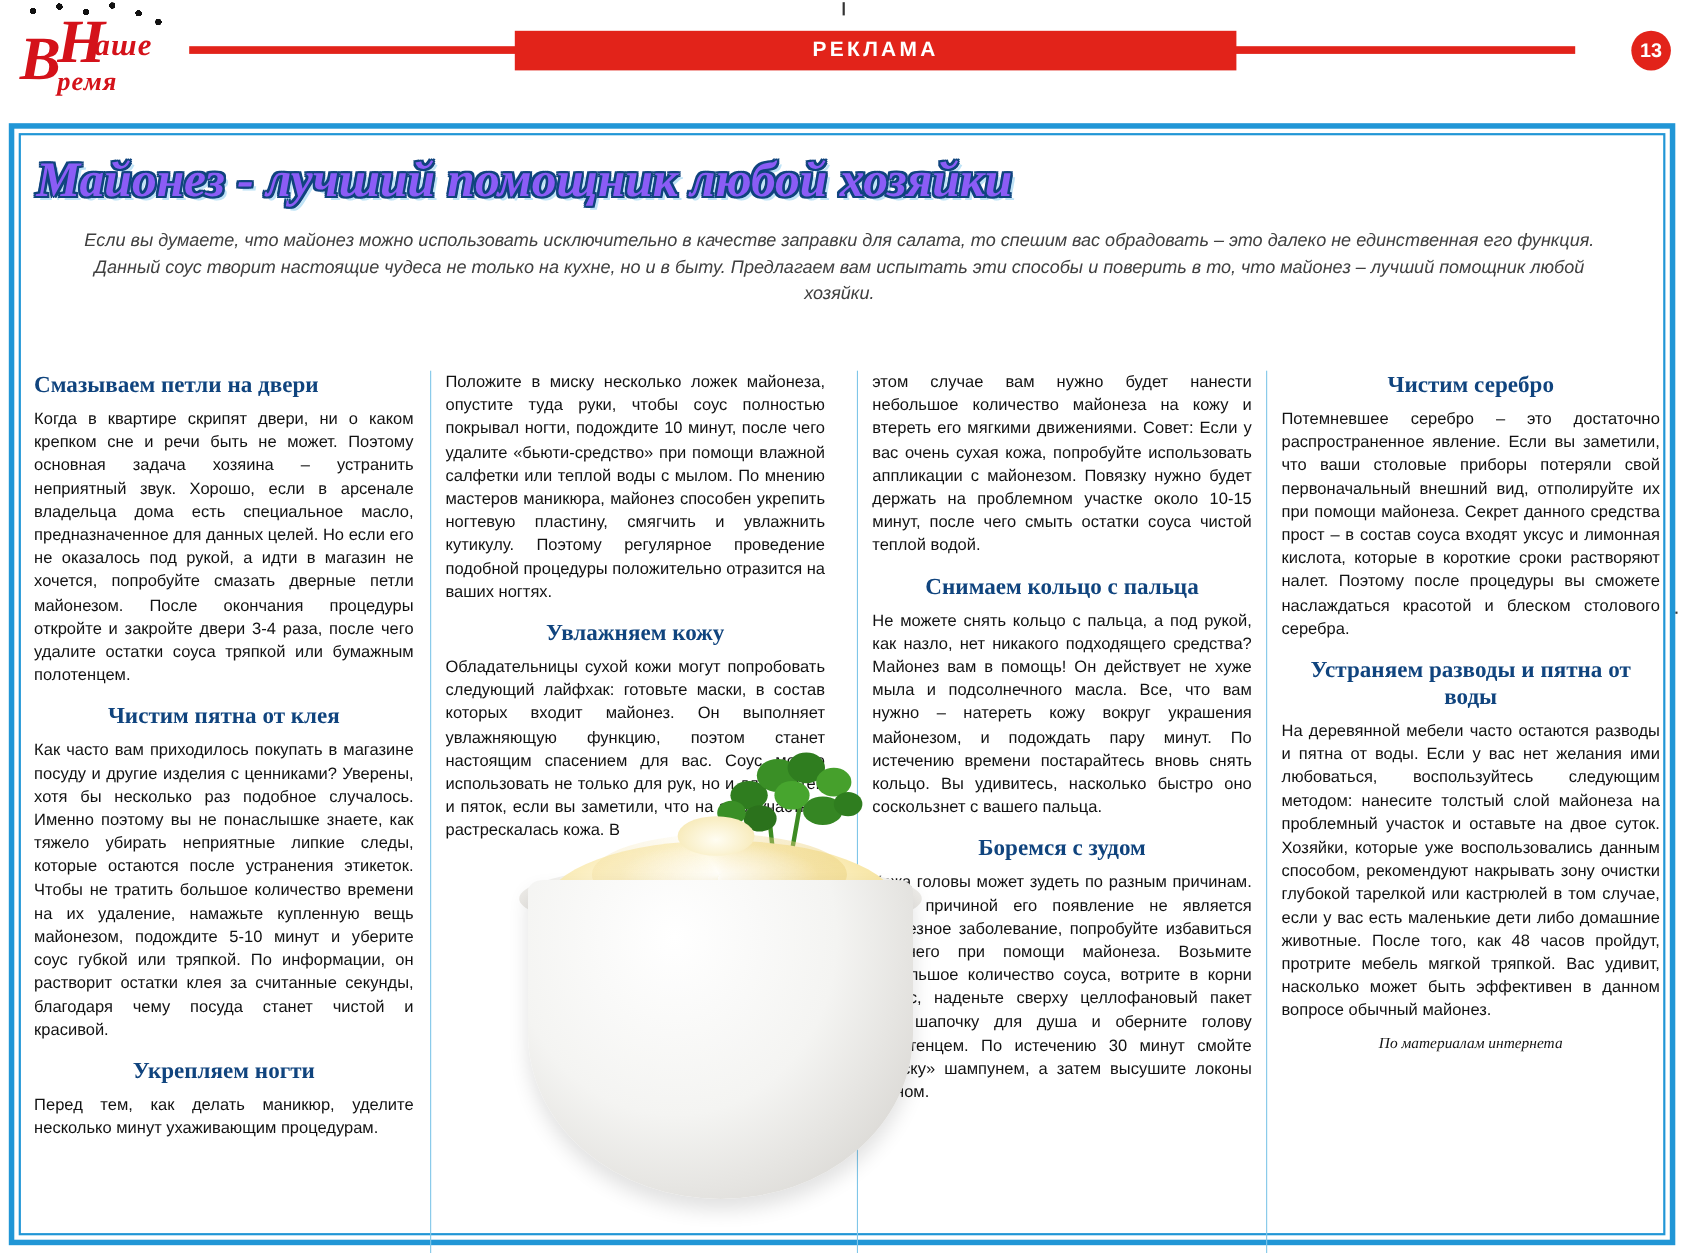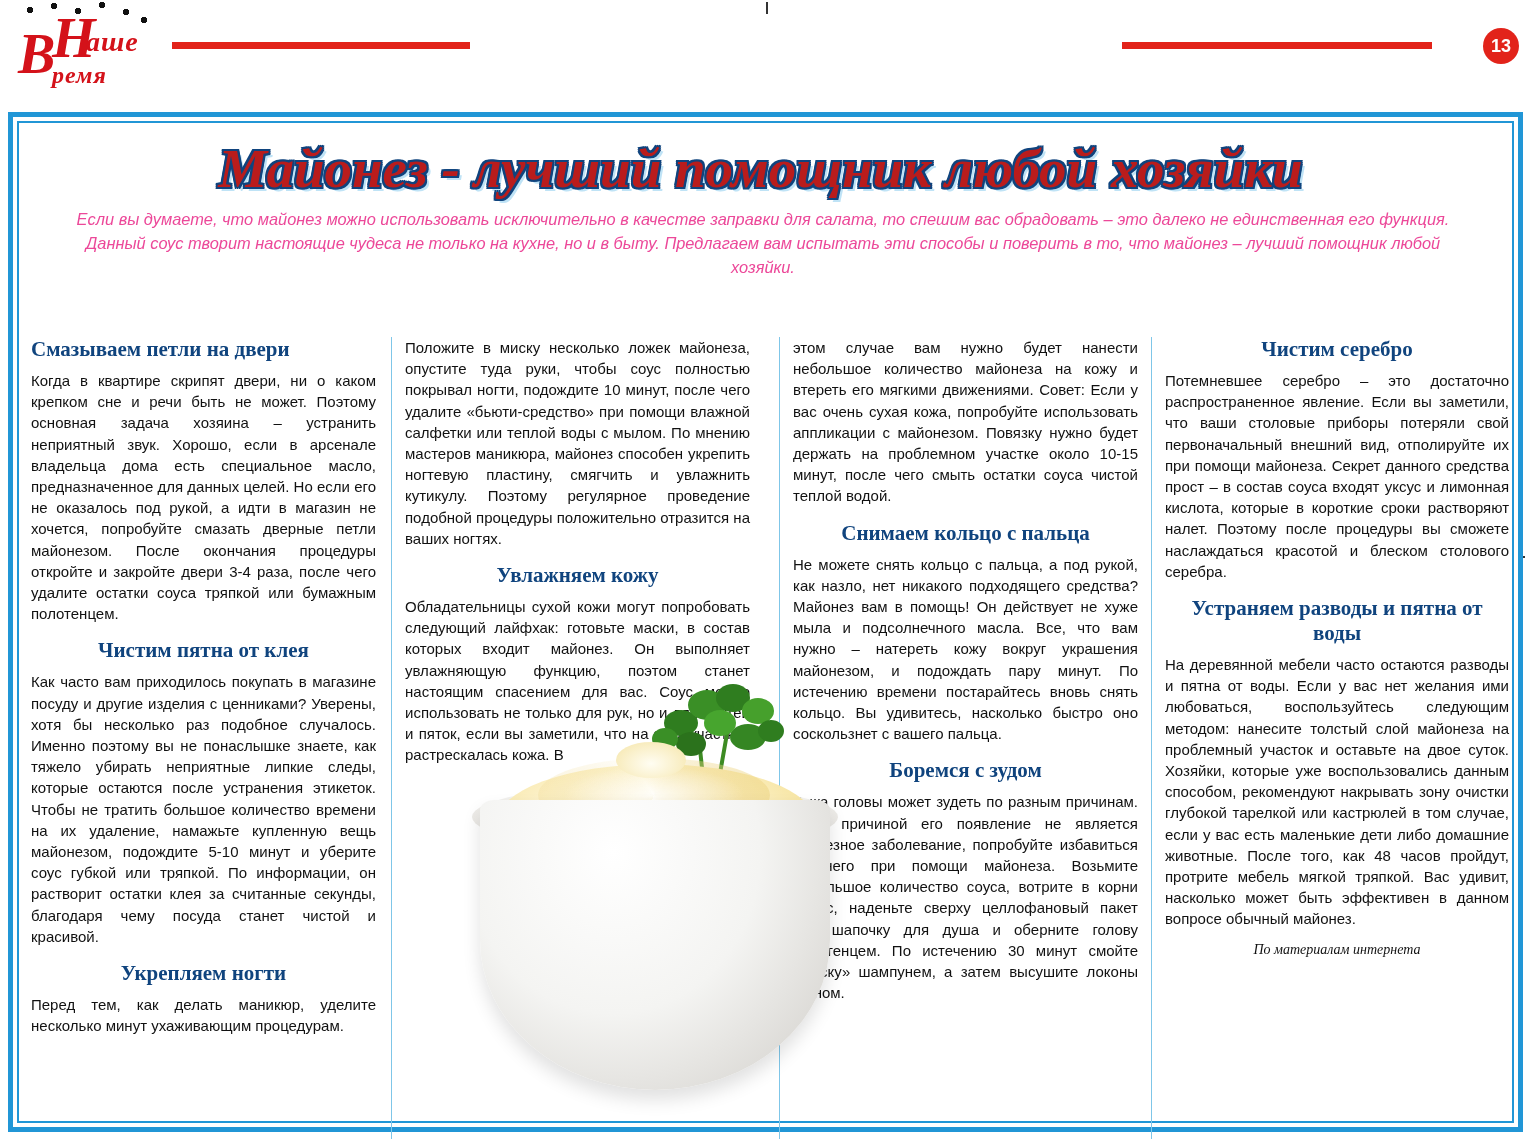--- a/index.html
+++ b/index.html
@@ -80,40 +80,40 @@
     border:5px solid #2196d6;
     box-sizing:border-box;
     background:#ffffff;
   }
   .frame-inner{
     position:absolute;left:4px;top:4px;right:4px;bottom:4px;
     border:2px solid #2196d6;
   }
   .headline{
     position:absolute;left:20px;top:20px;width:1455px;height:52px;
-    text-align:center;
+    text-align:left;
     font-family:"Liberation Serif",serif;
     font-weight:bold;font-style:italic;
-    font-size:55px;
-    color:#b91c1c;
+    font-size:45px;
+    color:#8b5cf6;
     letter-spacing:0px;
     white-space:nowrap;
     text-shadow:
       -2px 0 #10447e, 0 -2px #10447e, 2px 0 #10447e, 0 2px #10447e,
       -2px -2px #10447e, 2px -2px #10447e, -2px 2px #10447e, 2px 2px #10447e,
       4px 4px 0 #bfe3f6;
   }
   .lede{
     position:absolute;left:40px;top:90px;width:1420px;
     text-align:center;
     font-family:"Liberation Sans",sans-serif;
     font-style:italic;
     font-size:16.4px;
     line-height:24px;
-    color:#ec4899;
+    color:#404040;
   }
 
   
   .cols{
     position:absolute;left:18px;top:188px;width:1478px;height:820px;margin-top:32px;
   }
   .col{
     position:absolute;top:0;width:345px;
     font-family:"Liberation Sans",sans-serif;
     font-size:15px;
@@ -198,20 +198,21 @@
     <div class="logo-inner">
       <div class="logo-dots"></div>
       <div class="logo-v">В</div>
       <div class="logo-n">Н</div>
       <div class="logo-word1">аше</div>
       <div class="logo-word2">ремя</div>
     </div>
   </div>
   <div class="tickmark"></div>
   <div class="rule-left"></div>
+  <div class="reklama">РЕКЛАМА</div>
   <div class="rule-right"></div>
   <div class="pagenum">13</div>
 </div>
 <div class="tick-right"></div>
 
 <div class="frame">
   <div class="frame-inner"></div>
 
   <div class="headline">Майонез - лучший помощник любой хозяйки</div>
   <div class="lede">Если вы думаете, что майонез можно использовать исключительно в качестве заправки для салата, то спешим вас обрадовать – это далеко не единственная его функция.  Данный соус творит настоящие чудеса не только на кухне, но и в быту. Предлагаем вам испытать эти способы и поверить в то, что майонез – лучший помощник любой хозяйки.</div>

